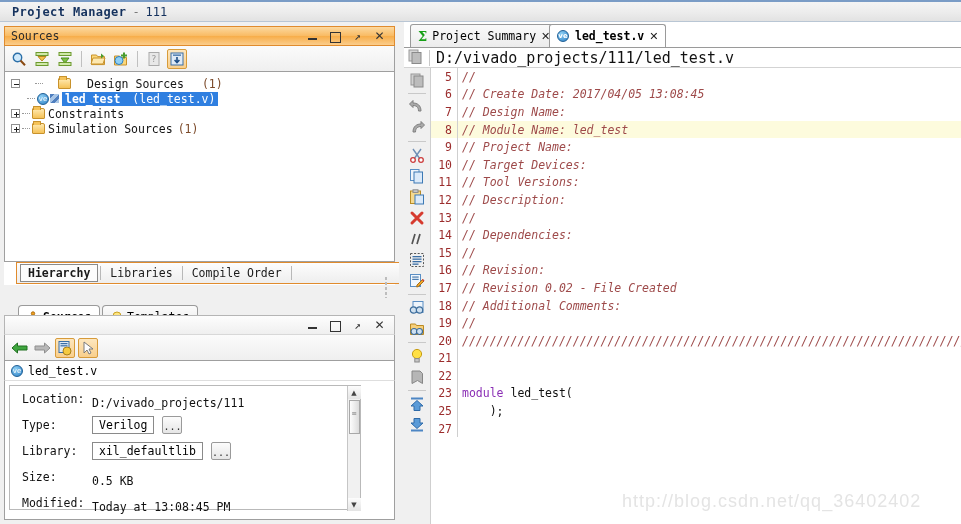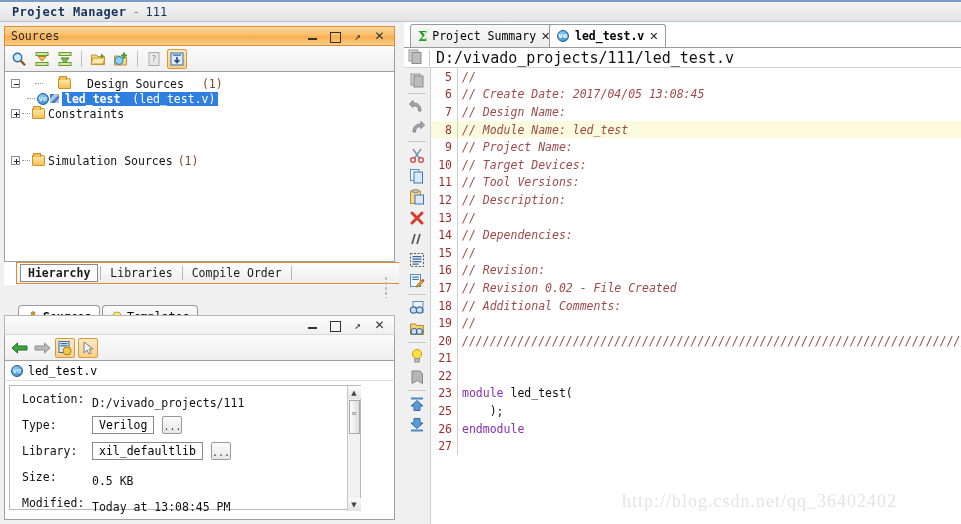--- a/index.html
+++ b/index.html
@@ -205,21 +205,21 @@
     flex: 0 0 auto; font-family:"DejaVu Sans Mono","Liberation Mono",monospace;
   }
   .lsep { width:1px; align-self:stretch; background:#cfcfcf; flex:0 0 auto; }
   .ctext { padding-left:4px; font-size:11.5px; font-family:"DejaVu Sans Mono","Liberation Mono",monospace; }
   .c-comment { color:#9e4a4a; font-style: italic; }
   .c-kw { color:#8b2fb5; }
   .c-plain { color:#101010; }
 
   .watermark {
     position:absolute; left:622px; top:491px; font-size:18px; color:#e4e4e4;
-    font-family:Liberation Serif, serif; letter-spacing:1px; white-space:nowrap;
+    font-family:Liberation Sans, sans-serif; letter-spacing:1px; white-space:nowrap;
   }
   .ed-left-edge { position:absolute; left:399px; top:22px; width:5px; height:502px; background:#f0f0f0; }
   .vgrip { position:absolute; left:384px; top:276px; width:4px; height:22px;
            background-image: radial-gradient(#bdbdbd 40%, transparent 42%); background-size:4px 5px; }
 </style>
 </head>
 <body>
 
 <div id="root">
 
@@ -317,21 +317,21 @@
         </div>
 
         <div class="trow" style="padding-left:2px;">
           <span class="expander plus"></span>
           <span class="dots"></span>
           <span class="folder"></span>
           <span class="tlabel">Constraints</span>
           <span class="tcount"></span>
         </div>
 
-        <div class="trow" style="padding-left:2px;margin-top:32px;">
+        <div class="trow" style="padding-left:2px;">
           <span class="expander plus"></span>
           <span class="dots"></span>
           <span class="folder"></span>
           <span class="tlabel">Simulation Sources</span>
           <span class="tcount">(1)</span>
         </div>
       </div>
 
       <div class="subtabs">
         <span class="subtab active">Hierarchy</span>
@@ -592,19 +592,18 @@
         <div class="cline"><span class="lnum">15</span><span class="lsep"></span><span class="ctext"><span class="c-comment">// </span></span></div>
         <div class="cline"><span class="lnum">16</span><span class="lsep"></span><span class="ctext"><span class="c-comment">// Revision:</span></span></div>
         <div class="cline"><span class="lnum">17</span><span class="lsep"></span><span class="ctext"><span class="c-comment">// Revision 0.02 - File Created</span></span></div>
         <div class="cline"><span class="lnum">18</span><span class="lsep"></span><span class="ctext"><span class="c-comment">// Additional Comments:</span></span></div>
         <div class="cline"><span class="lnum">19</span><span class="lsep"></span><span class="ctext"><span class="c-comment">// </span></span></div>
         <div class="cline"><span class="lnum">20</span><span class="lsep"></span><span class="ctext"><span class="c-comment">//////////////////////////////////////////////////////////////////////////////////</span></span></div>
         <div class="cline"><span class="lnum">21</span><span class="lsep"></span><span class="ctext"><span class="c-plain"></span></span></div>
         <div class="cline"><span class="lnum">22</span><span class="lsep"></span><span class="ctext"><span class="c-plain"></span></span></div>
         <div class="cline"><span class="lnum">23</span><span class="lsep"></span><span class="ctext"><span class="c-kw">module </span><span class="c-plain">led_test(</span></span></div>
         <div class="cline"><span class="lnum">25</span><span class="lsep"></span><span class="ctext"><span class="c-plain">    );</span></span></div>
-        <div class="cline"><span class="lnum">26</span><span class="lsep"></span><span class="ctext"><span class="c-kw">endmodule</span></span></div>
         <div class="cline"><span class="lnum">27</span><span class="lsep"></span><span class="ctext"><span class="c-plain"></span></span></div>
       </div>
 
     <div class="watermark" style="left:218px; top:469px;">http://blog.csdn.net/qq_36402402</div>
   </div>
 </div>
 
 </body></html>

